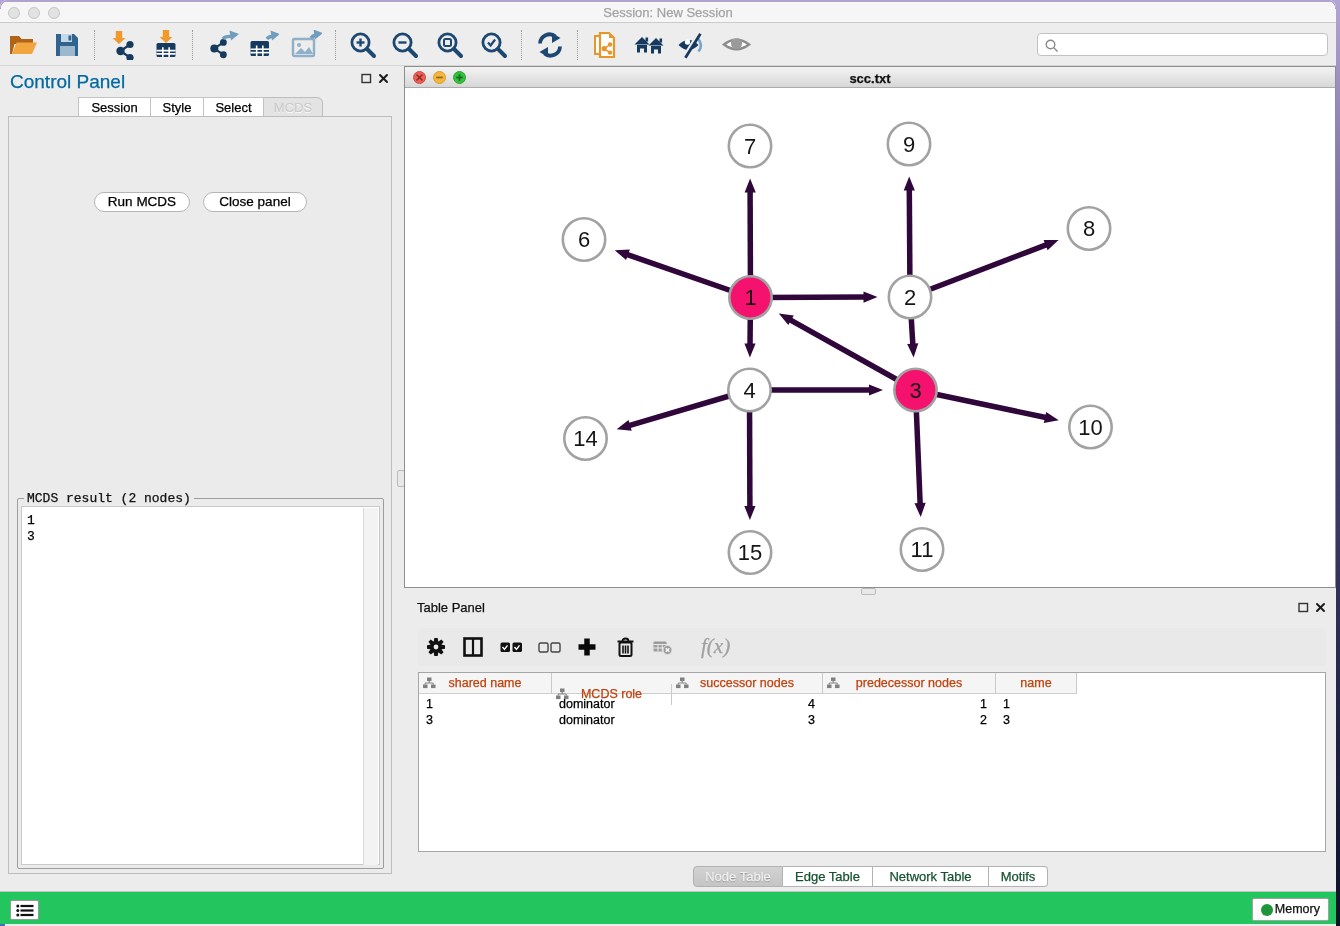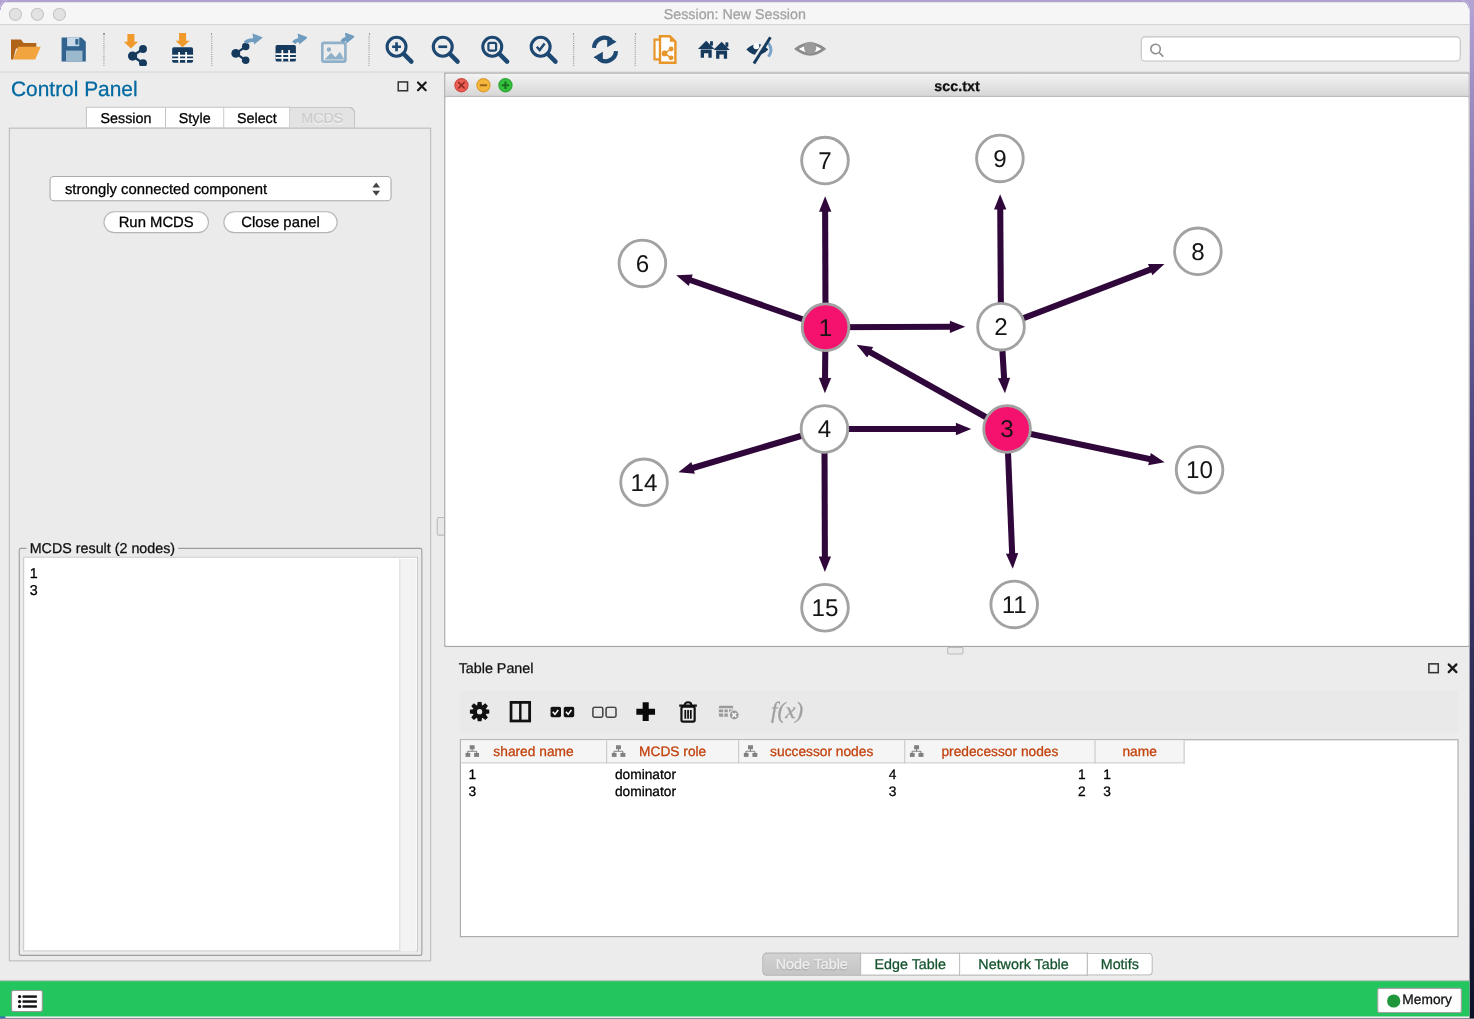--- a/index.html
+++ b/index.html
@@ -22,21 +22,21 @@
 #tab-network { left:78px; width:73px; border-left:1px solid #c3c3c3; }
 #tab-style { left:151px; width:53px; }
 #tab-select { left:204px; width:60px; }
 #tab-mcds { left:264px; width:59px; background:#e3e3e3; color:#cbcbcb; text-shadow:0 1px 0 #fff; border-radius:0 6px 0 0; border-color:#bdbdbd; }
 #cp-content { position:absolute; left:8px; top:116px; width:384px; height:758px; background:#ebebeb; border:1px solid #bdbdbd; }
 #opt-label { position:absolute; left:0; top:21px; width:100%; text-align:center; font-size:13.5px; color:#111; }
 #dropdown { position:absolute; left:36px; top:43px; width:311px; height:23px; background:#fff; border:1px solid #ababab; border-radius:4px; font-size:13.5px; line-height:21px; padding-left:13px; color:#000; }
 .btn { position:absolute; top:75px; height:20px; background:#fff; border:1px solid #b5b5b5; border-radius:10px; font-size:13.5px; text-align:center; line-height:18px; color:#000; }
 #btn-run { left:85px; width:96px; }
 #btn-close { left:194px; width:104px; }
-#fieldset { position:absolute; left:8px; top:381px; width:367px; height:371px; border:1px solid #9d9d9d; border-radius:2px; }
+#fieldset { position:absolute; left:8px; top:381px; width:367px; height:371px; border:1px solid #9d9d9d; border-radius:2px;font-family:Liberation Mono, monospace; }
 #fieldset-legend { position:absolute; left:6px; top:-8px; background:#ebebeb; padding:0 3px; font-size:13px; color:#111; }
 #fieldset-inner { position:absolute; left:3px; top:7px; width:359px; height:359px; background:#fff; border:1px solid #c9c9c9; font-size:13px; color:#000; line-height:15.5px; padding:6px 0 0 5px; }
 #fs-scroll { position:absolute; right:1px; top:1px; width:15px; height:357px; background:#f3f3f3; border-left:1px solid #dcdcdc; }
 
 #vsplit-handle { position:absolute; left:397px; top:470px; width:8px; height:17px; background:#e8e8e8; border:1px solid #bbb; border-radius:2px; }
 
 #netwin { position:absolute; left:404px; top:66px; width:932px; height:522px; border:1px solid #8e8e8e; background:#fff; }
 #netwin-titlebar { position:absolute; left:0; top:0; width:100%; height:21px; background:linear-gradient(#f3f3f3,#d7d7d7); border-bottom:1px solid #ababab; }
 #netwin-title { position:absolute; left:0; top:4px; width:100%; text-align:center; font-size:13px; font-weight:bold; color:#111; }
 .mtl { position:absolute; top:4px; width:13px; height:13px; border-radius:50%; }
@@ -209,24 +209,20 @@
       <g stroke="#1a1a1a" stroke-width="2" stroke-linecap="round">
         <line x1="2" y1="2" x2="9" y2="9"></line>
         <line x1="9" y1="2" x2="2" y2="9"></line>
       </g>
     </svg>
   <div class="tab" id="tab-network">Session</div>
   <div class="tab" id="tab-style">Style</div>
   <div class="tab" id="tab-select">Select</div>
   <div class="tab" id="tab-mcds">MCDS</div>
   <div id="cp-content">
-    <div id="dropdown">strongly connected component<svg style="position:absolute;right:7px;top:3px;" width="12" height="16" viewBox="0 0 12 16">
-          <polygon points="6,2 9.5,6.5 2.5,6.5" fill="#444"></polygon>
-          <polygon points="6,14 9.5,9.5 2.5,9.5" fill="#444"></polygon>
-        </svg></div>
     <div class="btn" id="btn-run">Run MCDS</div>
     <div class="btn" id="btn-close">Close panel</div>
     <div id="fieldset">
       <div id="fieldset-legend">MCDS result (2 nodes)</div>
       <div id="fieldset-inner">1<br>3<div id="fs-scroll"></div></div>
     </div>
   </div>
   <div id="vsplit-handle"></div>
   <div id="netwin">
     <div id="netwin-titlebar">
@@ -381,21 +377,21 @@
               <rect x="0" y="7.5" width="4.5" height="3.6"></rect>
               <rect x="8" y="7.5" width="4.5" height="3.6"></rect>
             </g>
             <g stroke="#808080" stroke-width="1">
               <line x1="6.2" y1="4" x2="6.2" y2="6"></line>
               <line x1="2.2" y1="6" x2="10.2" y2="6"></line>
               <line x1="2.2" y1="6" x2="2.2" y2="7.5"></line>
               <line x1="10.2" y1="6" x2="10.2" y2="7.5"></line>
             </g>
           </svg>shared name</div>
-        <div class="th" style="left:133px;width:120px;"><svg width="13" height="12" viewBox="0 0 13 12" style="position:absolute;left:4px;top:4px;">
+        <div class="th" style="left:133px;width:120px;margin-top:11px;"><svg width="13" height="12" viewBox="0 0 13 12" style="position:absolute;left:4px;top:4px;">
             <g fill="#808080">
               <rect x="4" y="0.5" width="4.5" height="3.6"></rect>
               <rect x="0" y="7.5" width="4.5" height="3.6"></rect>
               <rect x="8" y="7.5" width="4.5" height="3.6"></rect>
             </g>
             <g stroke="#808080" stroke-width="1">
               <line x1="6.2" y1="4" x2="6.2" y2="6"></line>
               <line x1="2.2" y1="6" x2="10.2" y2="6"></line>
               <line x1="2.2" y1="6" x2="2.2" y2="7.5"></line>
               <line x1="10.2" y1="6" x2="10.2" y2="7.5"></line>

